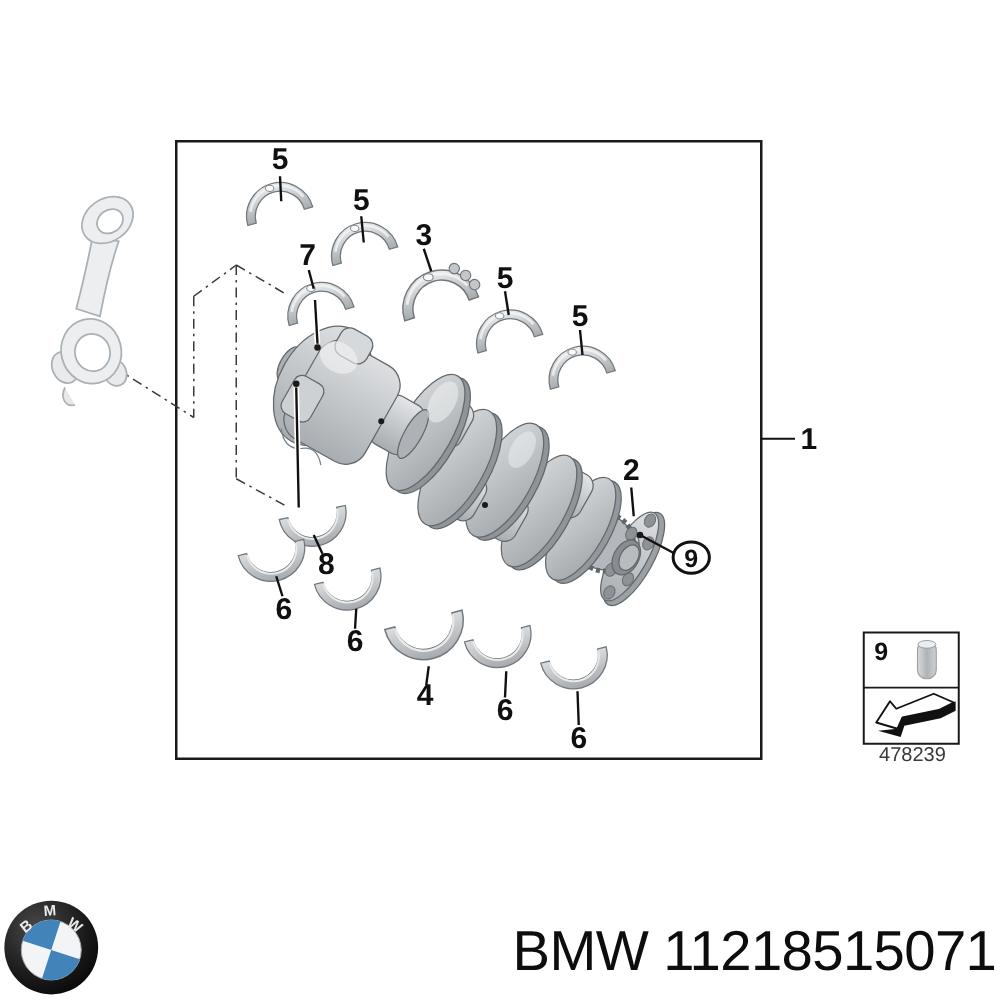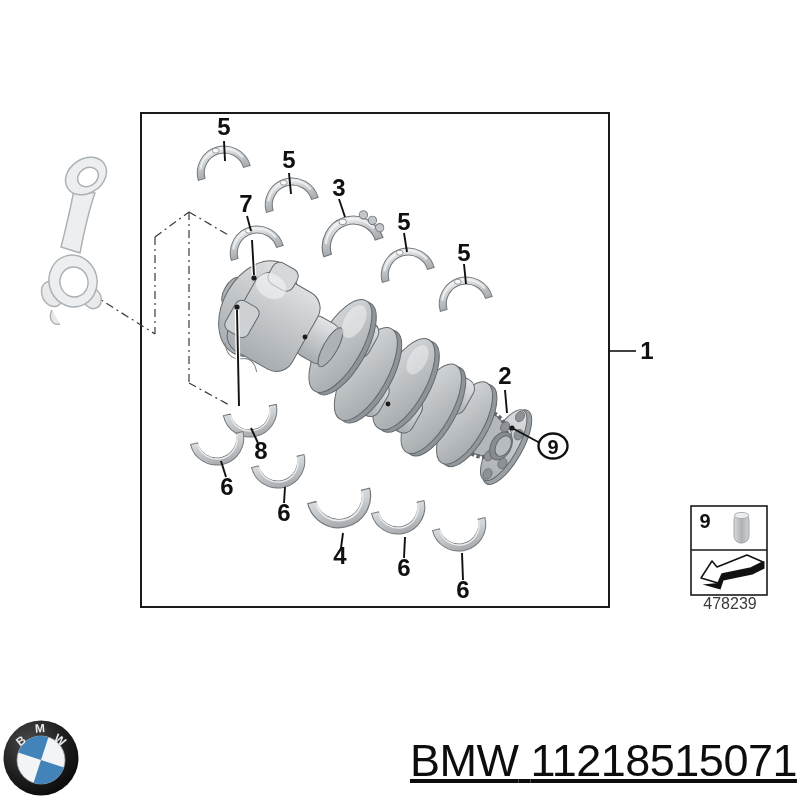--- a/index.html
+++ b/index.html
@@ -1,21 +1,21 @@
 <!DOCTYPE html>
 <html><head>
 <meta charset="utf-8">
 <style>
   html,body{margin:0;padding:0;background:#fff;}
   .stage{position:relative;width:800px;height:800px;background:#fff;overflow:hidden;font-family:"Liberation Sans",sans-serif;}
   svg.diagram{position:absolute;left:0;top:0;}
   .callout{font-family:"Liberation Sans",sans-serif;font-weight:bold;font-size:24px;fill:#101010;}
   .callout-small{font-family:"Liberation Sans",sans-serif;font-weight:bold;font-size:20px;fill:#101010;}
   .legend-code{font-family:"Liberation Sans",sans-serif;font-size:16px;fill:#3a3a3a;}
-  .footer-text{position:absolute;left:410px;top:735px;font-size:45px;color:#0d0d0d;white-space:nowrap;letter-spacing:-0.5px;text-decoration:underline;}
+  .footer-text{position:absolute;left:410px;top:735px;font-size:45px;color:#0d0d0d;white-space:nowrap;letter-spacing:-0.5px;}
   .logo-wrap{position:absolute;left:2px;top:719px;width:78px;height:78px;}
 </style>
 </head>
 <body>
 
 <div class="stage">
 
 <svg class="diagram" width="800" height="800" viewBox="0 0 800 800">
   <defs>
     <linearGradient id="gShellU" x1="0" y1="-27" x2="0" y2="4" gradientUnits="userSpaceOnUse">

